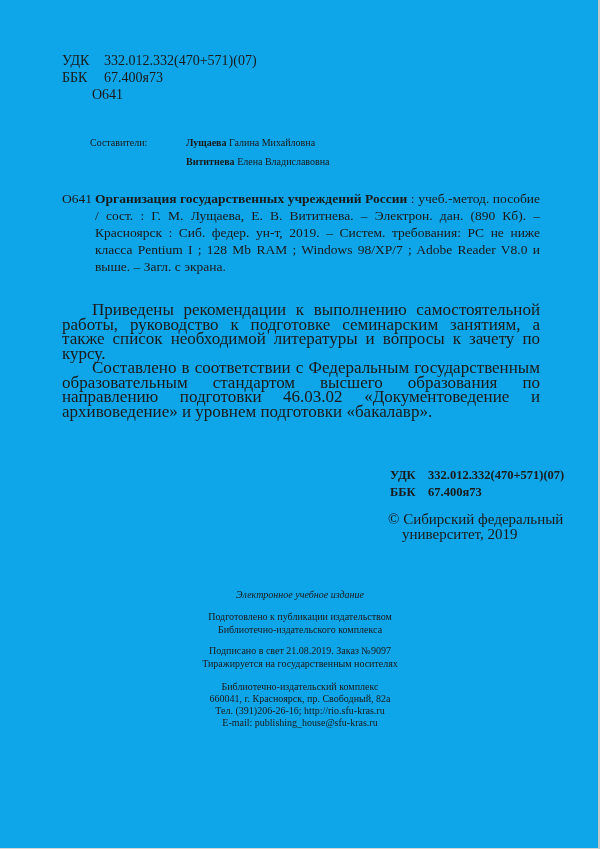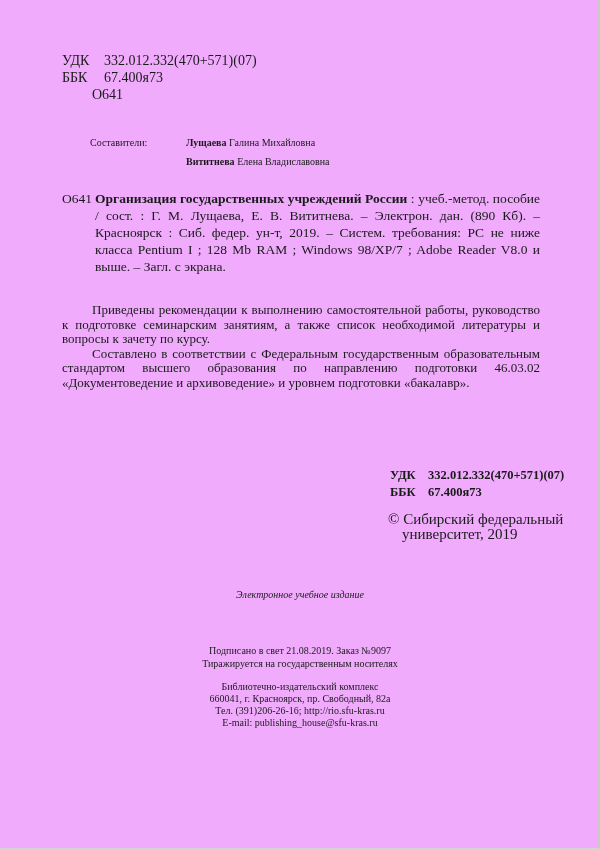--- a/index.html
+++ b/index.html
@@ -1,19 +1,19 @@
 <!DOCTYPE html>
 <html lang="ru"><head>
 <meta charset="utf-8">
 <style>
   html,body{margin:0;padding:0;background:#ffffff;}
   .page{
     position:relative;
     width:600px;height:849px;
-    background:#f0abfc;
+    background:#0ea5e9;
     font-family:"Liberation Serif","DejaVu Serif",serif;
     color:#1a1a1a;
     overflow:hidden;
     border-right:2px solid #c9c9c9;
     border-bottom:1px solid #d5d5d5;
     box-sizing:border-box;
   }
   
   .top-block{position:absolute;left:62px;top:52px;font-size:14px;line-height:17px;}
   .top-block .row{white-space:nowrap;}
@@ -23,21 +23,21 @@
   .compilers{position:absolute;left:90px;top:133px;font-size:10px;line-height:19px;}
   .comp-label{display:inline-block;width:96px;}
   .comp-line2{margin-left:96px;}
   .surname{font-weight:bold;}
   
   .annotation{position:absolute;left:62px;top:190px;width:478px;font-size:13.5px;line-height:17px;}
   .ann-code{position:absolute;left:0;top:0;}
   .ann-text{margin-left:33px;text-align:justify;}
   .book-title{font-weight:bold;}
   
-  .paras{position:absolute;left:62px;top:303px;width:478px;font-size:13px;line-height:14.5px;text-align:justify;}
+  .paras{position:absolute;left:62px;top:303px;width:478px;font-size:17px;line-height:14.5px;text-align:justify;}
   .paras p{margin:0;text-indent:30px;}
   
   .right-udk{position:absolute;left:390px;top:467px;font-size:12.5px;line-height:17px;font-weight:bold;white-space:nowrap;}
   .right-udk .lbl{display:inline-block;width:38px;}
   
   .copyright{position:absolute;left:388px;top:512px;font-size:15px;line-height:15px;white-space:nowrap;}
   .copyright .cline2{padding-left:14px;}
   
   .center-block{position:absolute;left:0;width:600px;text-align:center;font-size:10px;line-height:12.5px;}
   .edition{top:589px;font-style:italic;}
@@ -90,20 +90,24 @@
     </div>
   </div>
 
   <div class="copyright">
     <div>© Сибирский федеральный</div>
     <div class="cline2">университет, 2019</div>
   </div>
 
   <div class="center-block edition">Электронное учебное издание</div>
 
+  <div class="center-block prepared">
+    <div>Подготовлено к публикации издательством</div>
+    <div>Библиотечно-издательского комплекса</div>
+  </div>
 
   <div class="center-block printinfo">
     <div>Подписано в свет 21.08.2019. Заказ №9097</div>
     <div>Тиражируется на государственным носителях</div>
   </div>
 
   <div class="center-block publisher">
     <div>Библиотечно-издательский комплекс</div>
     <div>660041, г. Красноярск, пр. Свободный, 82а</div>
     <div>Тел. (391)206-26-16; http://rio.sfu-kras.ru</div>

